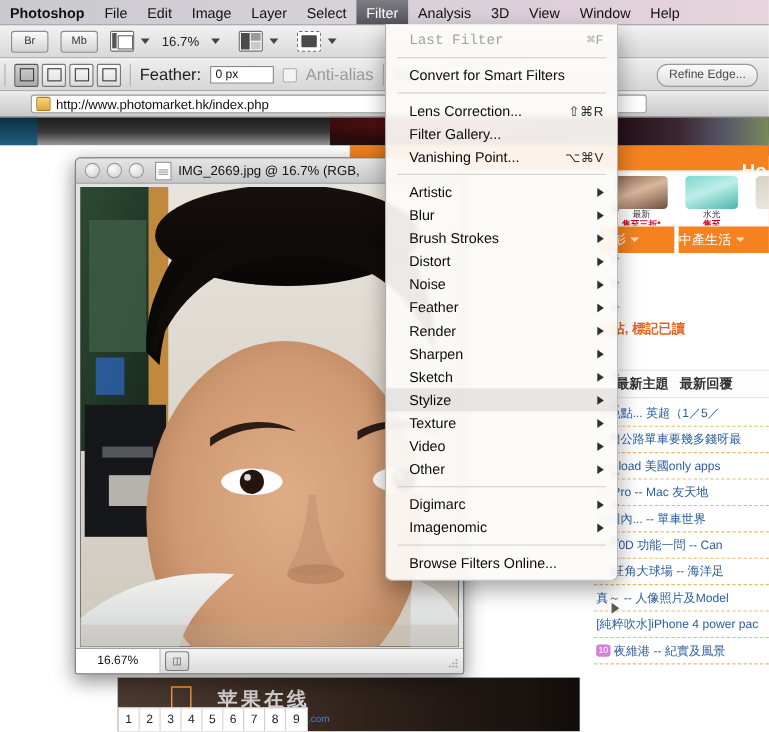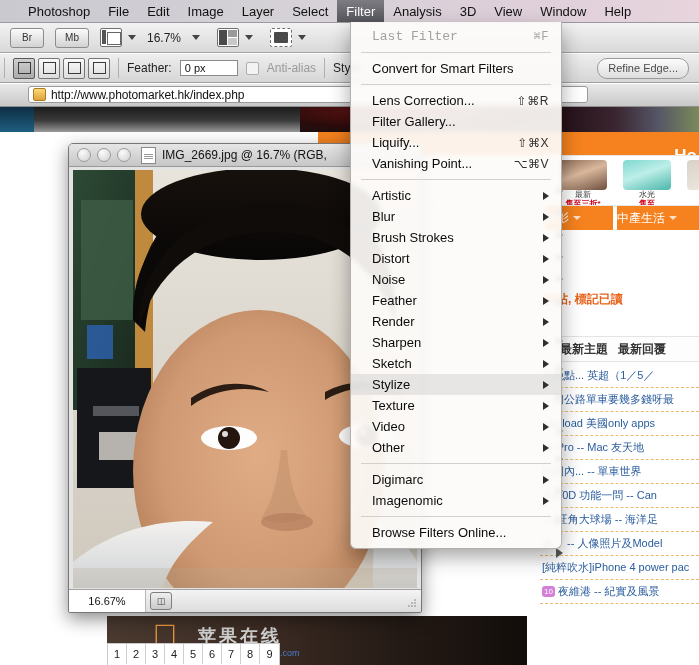--- a/index.html
+++ b/index.html
@@ -62,21 +62,21 @@
   #pager{position:absolute;left:107px;top:643px;height:22px;display:flex;background:#fff;border:1px solid #c9c9c9;}
   .pg{width:19px;height:20px;display:flex;align-items:center;justify-content:center;font-size:11px;color:#222;
       border-right:1px solid #cfcfcf;box-sizing:border-box;}
   .pg:last-child{border-right:none;}
 
   
   #menubar{position:absolute;left:0;top:0;width:699px;height:22px;
      background:linear-gradient(90deg,#c9c9cf 0%,#d6d2d8 45%,#ddcfd9 70%,#e7d4dd 100%);
      border-bottom:1px solid #9c9aa0;display:flex;align-items:center;z-index:40;}
   .menu-item{height:22px;padding:0 9px;display:flex;align-items:center;font-size:13px;color:#111;white-space:nowrap;}
-  .menu-item.app{font-weight:normal;padding-left:28px;}
+  .menu-item.app{font-weight:bold;padding-left:9px;}
   .menu-item.active{background:linear-gradient(#7c7c82,#55555c);color:#fff;}
 
   
   #optionsbar{position:absolute;left:0;top:23px;width:699px;height:30px;
      background:linear-gradient(#f2f2f2,#d9d9d9);border-bottom:1px solid #a5a5a5;
      display:flex;align-items:center;gap:11px;padding-left:10px;box-sizing:border-box;z-index:30;}
   .opt-btn{height:18px;min-width:24px;padding:0 4px;border:1px solid #8c8c8c;border-radius:3px;
      background:linear-gradient(#fbfbfb,#d2d2d2);font-size:10px;color:#333;display:flex;align-items:center;justify-content:center;}
   .opt-icon{width:20px;height:17px;border:1px solid #6f6f6f;border-radius:2px;background:#fff;position:relative;overflow:hidden;}
   .caret-dn{width:0;height:0;border-left:4px solid transparent;border-right:4px solid transparent;border-top:5px solid #444;}
@@ -84,21 +84,21 @@
   .sep-v{width:1px;height:20px;background:#b0b0b0;}
 
   
   #toolbar2{position:absolute;left:0;top:54px;width:699px;height:29px;
      background:linear-gradient(#eeeeee,#d6d6d6);border-bottom:1px solid #9f9f9f;
      display:flex;align-items:center;gap:8px;padding-left:4px;box-sizing:border-box;z-index:30;}
   .marq{width:20px;height:19px;border:1px solid #777;border-radius:2px;background:linear-gradient(#fafafa,#dcdcdc);
      display:flex;align-items:center;justify-content:center;}
   .marq.sel{background:linear-gradient(#cfcfcf,#ababab);border-color:#5a5a5a;}
   .marq i{display:block;width:11px;height:10px;border:1.5px solid #3b3b3b;}
-  .lbl{font-size:12px;color:#222;}
+  .lbl{font-size:15px;color:#222;}
   .lbl.dim{color:#9a9a9a;}
   .txtfield{width:58px;height:16px;background:#fff;border:1px solid #8a8a8a;font-size:11px;color:#111;
      display:flex;align-items:center;padding-left:4px;box-sizing:border-box;}
   .chk{width:11px;height:11px;border:1px solid #aeaeae;background:#f3f3f3;border-radius:2px;}
   .selfield{width:78px;height:17px;background:#fff;border:1px solid #8a8a8a;border-radius:9px;font-size:11px;color:#111;
      display:flex;align-items:center;justify-content:center;}
   .pillbtn{height:19px;padding:0 10px;border:1px solid #9a9a9a;border-radius:10px;
      background:linear-gradient(#fcfcfc,#dedede);font-size:11px;color:#4b4b4b;display:flex;align-items:center;}
 
   
@@ -424,24 +424,20 @@
     </div>
     <div class="msep"></div>
     <div class="mrow">
       <span>Lens Correction...</span>
       <span class="shortcut">⇧⌘R</span>
     </div>
     <div class="mrow">
       <span>Filter Gallery...</span>
     </div>
     <div class="mrow">
-      <span>Liquify...</span>
-      <span class="shortcut">⇧⌘X</span>
-    </div>
-    <div class="mrow">
       <span>Vanishing Point...</span>
       <span class="shortcut">⌥⌘V</span>
     </div>
     <div class="msep"></div>
     <div class="mrow">
       <span>Artistic</span>
       <span class="arrow-r"></span>
     </div>
     <div class="mrow">
       <span>Blur</span>

